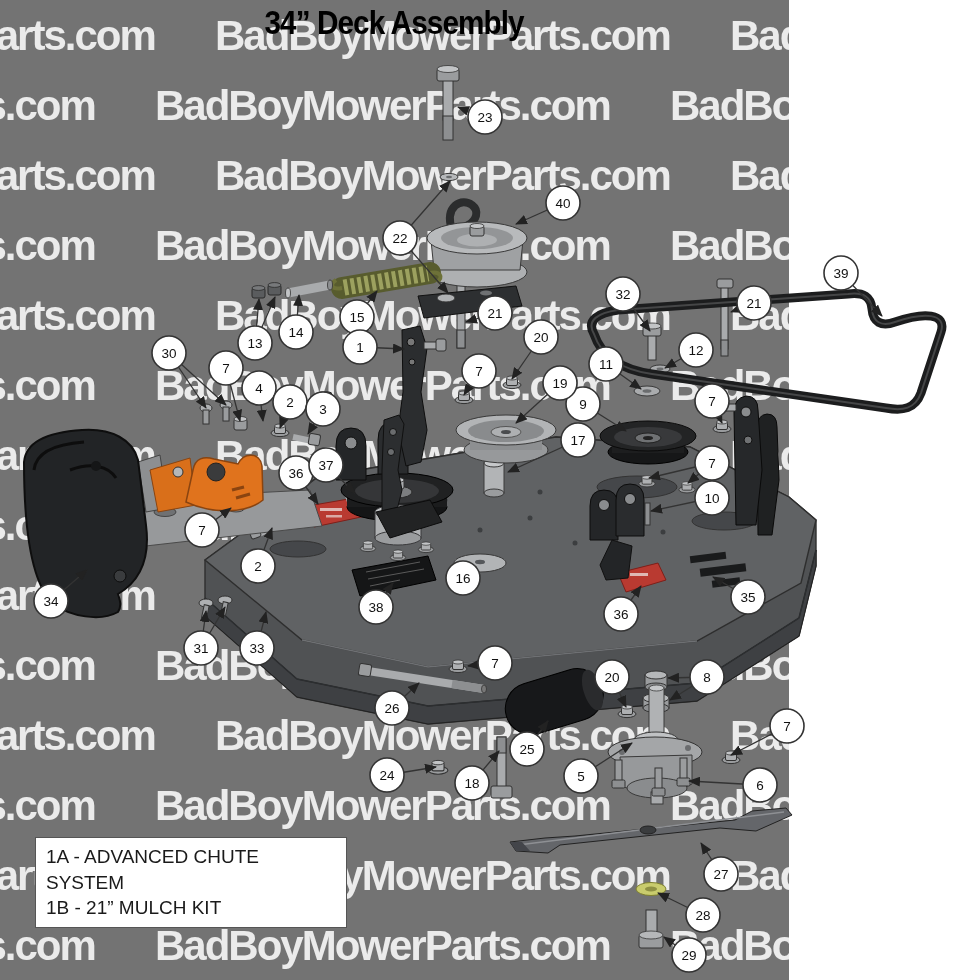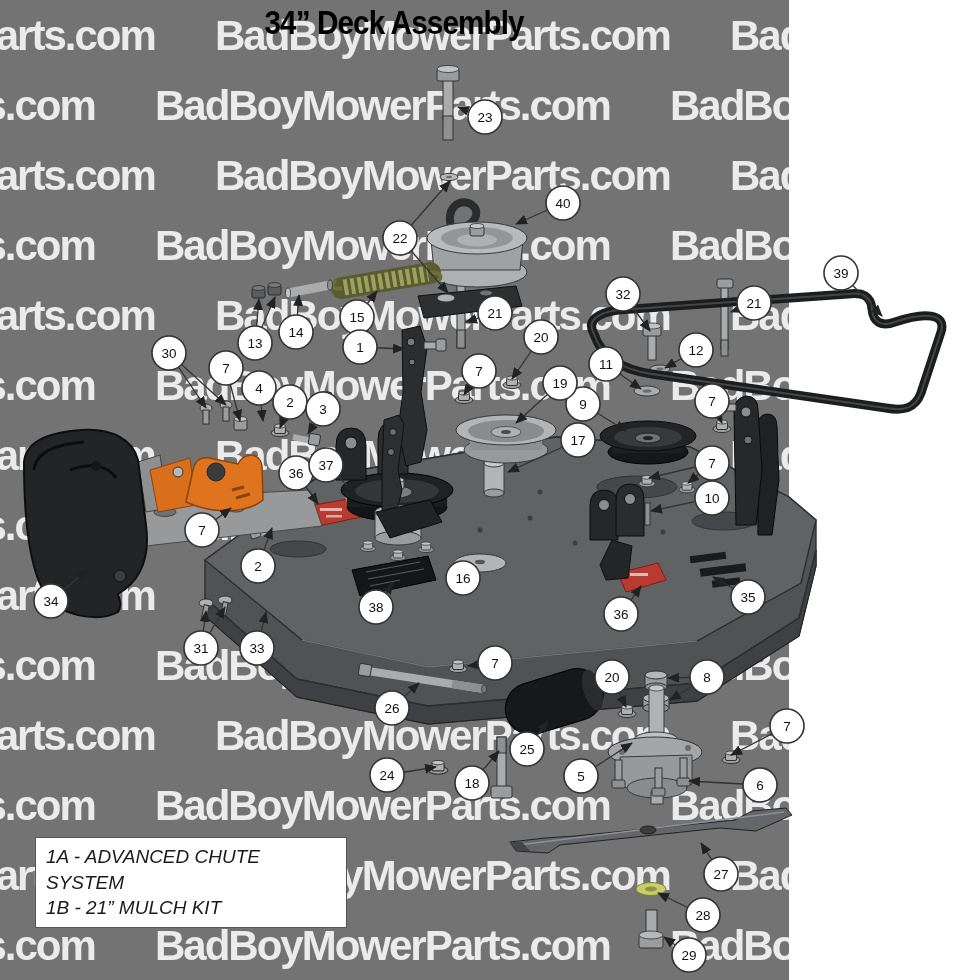--- a/index.html
+++ b/index.html
@@ -6,21 +6,21 @@
     font-family:"Liberation Sans",sans-serif;}
   .stage{position:relative;width:780px;height:980px;background:#737373;padding-left:9px;}
   .wm-layer{position:absolute;inset:0;z-index:0;overflow:hidden;}
   .wm{position:absolute;font-weight:bold;font-size:42px;letter-spacing:-2px;color:#ebebeb;
     white-space:nowrap;user-select:none;}
   .title{position:absolute;top:4px;left:0;right:0;text-align:center;z-index:3;margin:0;}
   .title span{display:inline-block;font-size:33px;font-weight:bold;color:#000;
     transform:scaleX(.9);letter-spacing:-1px;}
   svg.art{position:absolute;top:0;left:0;z-index:1;}
   .legend{position:absolute;left:35px;top:837px;width:290px;z-index:3;background:#fff;
-    border:1.5px solid #555;padding:6px 10px;font-size:19px;color:#1a1a1a;line-height:1.35;font-style:italic;}
+    border:1.5px solid #555;padding:6px 10px;font-size:19px;color:#1a1a1a;line-height:1.35;}
   .balloon{fill:#fff;stroke:#333;stroke-width:1.6;}
   .balloon-num{font-family:"Liberation Sans",sans-serif;font-size:13.5px;fill:#111;
     text-anchor:middle;}
   .leader{stroke:#333;stroke-width:1.3;}
   .oln{stroke:#2e2e2e;stroke-width:1.4;}
 </style>
 </head>
 <body>
 
 <div class="stage">

